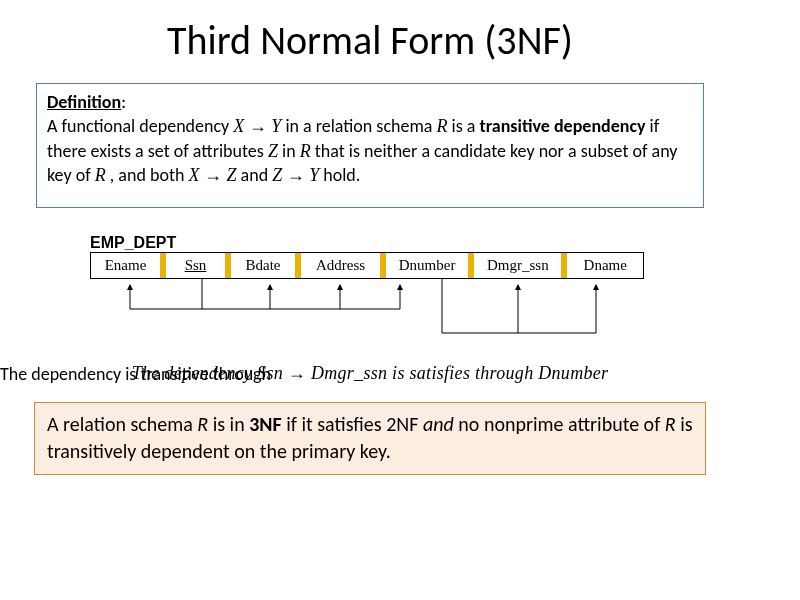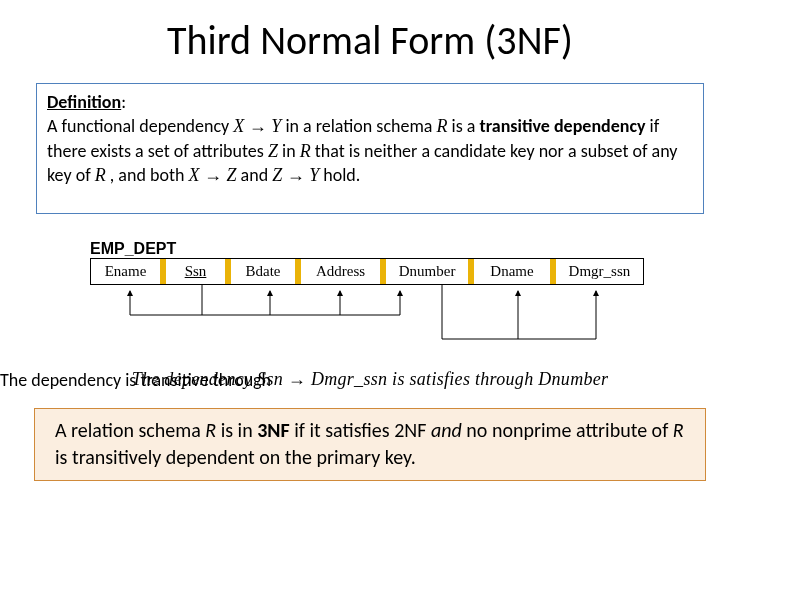--- a/index.html
+++ b/index.html
@@ -1,32 +1,32 @@
 <!DOCTYPE html>
 <html><head>
 <meta charset="utf-8">
 <style>
   html,body{margin:0;padding:0;width:800px;height:600px;font-family:"Segoe UI",Calibri,Arial,sans-serif;background:#fff;color:#000;}
   .slide{width:740px;height:600px;box-sizing:border-box;padding:10px 0 0 0;}
   .title{font-size:40px;text-align:center;font-weight:400;margin:6px 0 18px 0;font-family:"Segoe UI Light","Segoe UI",Calibri,Arial,sans-serif;}
-  .defbox{margin:0 36px 0 36px;border:1.5px solid #4f81bd;background:#fff;padding:6px 10px 26px 10px;font-size:18px;line-height:1.35;}
+  .defbox{margin:0 36px 0 36px;border:1.5px solid #4f81bd;background:#fff;padding:6px 10px 20px 10px;font-size:18px;line-height:1.35;}
   .defbox .label{font-weight:700;text-decoration:underline;}
   .defbox .b{font-weight:700;}
   .math{font-family:"Cambria Math","Times New Roman",serif;font-style:italic;}
   .fig{margin:26px 0 4px 0;padding-left:90px;}
   .caption{font-family:Arial,sans-serif;font-size:16px;font-weight:700;}
   .schema{display:flex;border:1px solid #000;width:552px;font-family:"Times New Roman",serif;font-size:15px;}
   .cell{border-right:6px solid #eab308;padding:4px 8px;text-align:center;}
   .cell:last-child{border-right:none;}
   .cell.key{text-decoration:underline;text-decoration-thickness:1px;}
   .c0{width:64px;} .c1{width:52px;} .c2{width:58px;} .c3{width:76px;} .c4{width:80px;} .c5{width:72px;} .c6{width:86px;}
   .fd-svg{display:block;margin-top:0;}
   .midline{text-align:center;font-family:"Times New Roman",serif;font-size:18px;margin:10px 0 18px 0;position:relative;}
   .midline .overlay{position:absolute;left:0;right:0;top:0;text-align:left;font-size:18px;}
-  .botbox{margin:0 34px 0 34px;border:1px solid #d08a3a;background:#fbeee0;padding:8px 12px 10px 20px;font-size:20px;line-height:1.32;font-family:Calibri,"Segoe UI",Arial,sans-serif;}
+  .botbox{margin:0 34px 0 34px;border:1px solid #d08a3a;background:#fbeee0;padding:8px 12px 10px 12px;font-size:20px;line-height:1.32;font-family:Calibri,"Segoe UI",Arial,sans-serif;}
   .botbox .i{font-style:italic;}
   .botbox .b{font-weight:700;}
 </style>
 </head>
 <body>
 
 <div class="slide">
 
   <div class="title">Third Normal Form (3NF)</div>
 
@@ -52,22 +52,22 @@
   </div>
 
   <div class="fig">
     <div class="caption">EMP_DEPT</div>
     <div class="schema">
       <div class="cell c0">Ename</div>
       <div class="cell c1 key">Ssn</div>
       <div class="cell c2">Bdate</div>
       <div class="cell c3">Address</div>
       <div class="cell c4">Dnumber</div>
+      <div class="cell c6">Dmgr_ssn</div>
       <div class="cell c5">Dname</div>
-      <div class="cell c6">Dmgr_ssn</div>
     </div>
     <svg class="fd-svg" width="560" height="74">
       <defs>
         <marker id="ah" markerWidth="7" markerHeight="7" refX="5" refY="3" orient="auto">
           <path d="M0,0 L6,3 L0,6 Z" fill="#000"></path>
         </marker>
       </defs>
 
       <line x1="112" y1="0" x2="112" y2="30" stroke="#000"></line>
       <line x1="40" y1="30" x2="310" y2="30" stroke="#000"></line>

